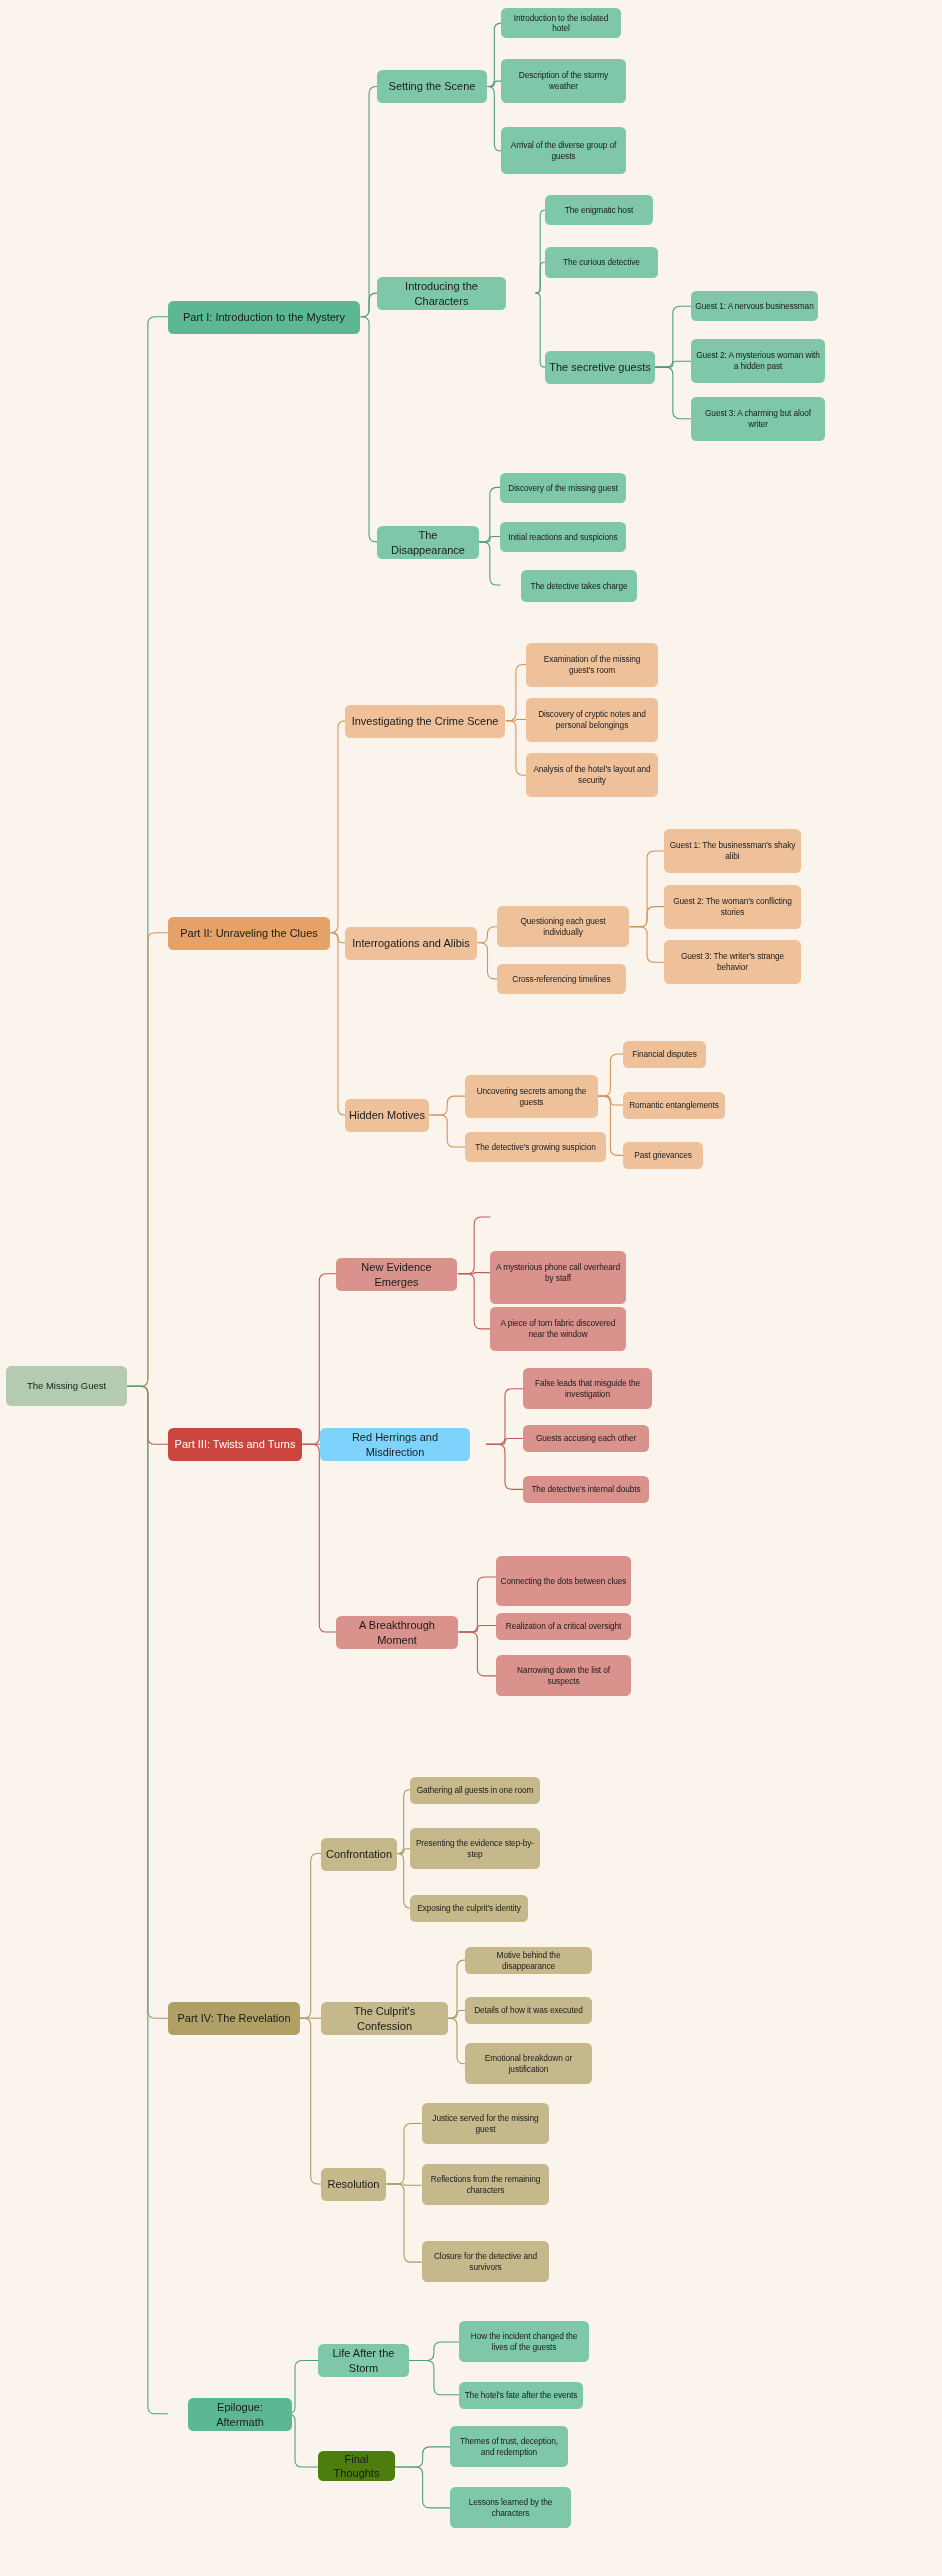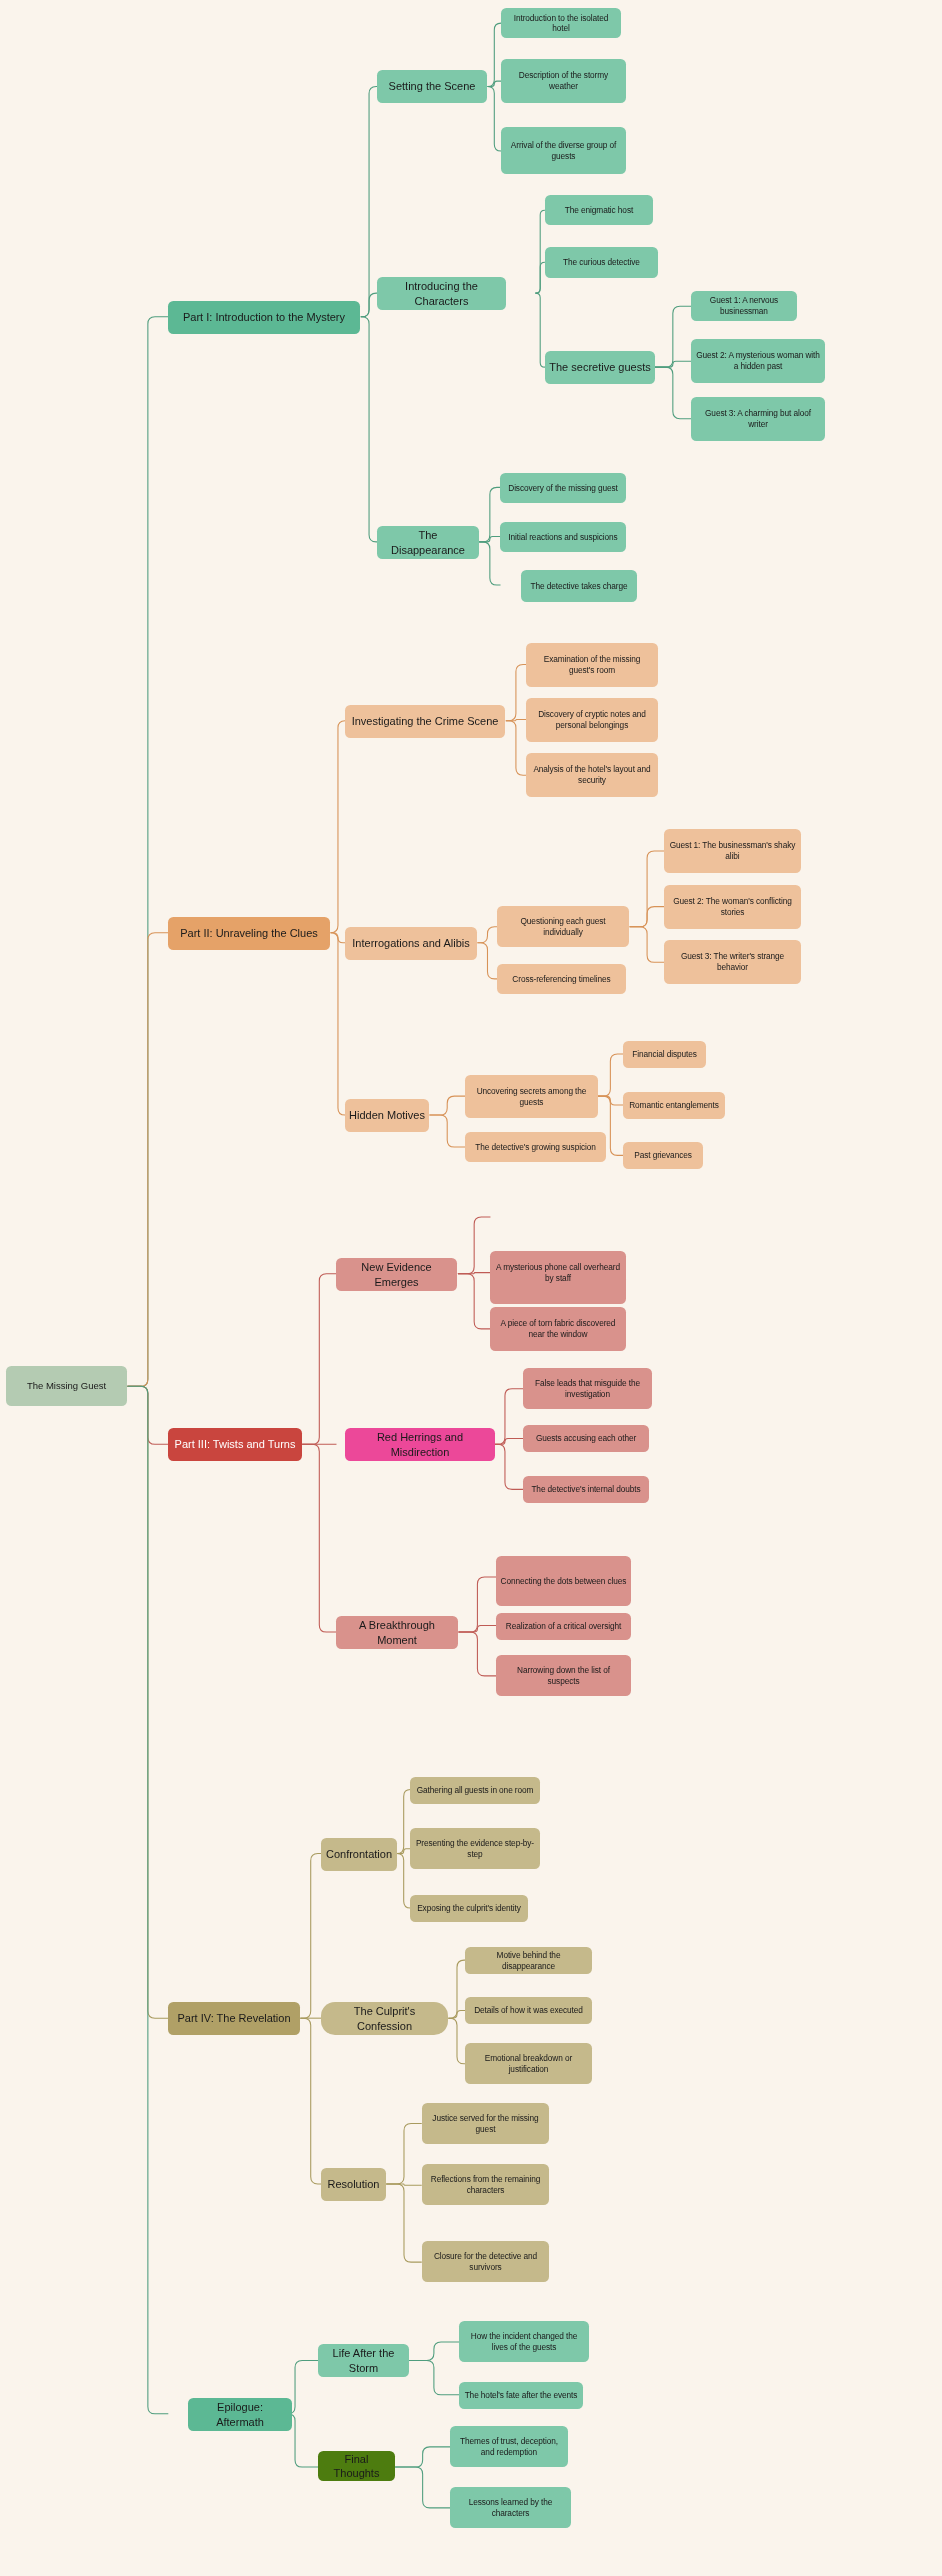--- a/index.html
+++ b/index.html
@@ -114,21 +114,21 @@
 <div class="node root" style="left: 6px; top: 1366px; width: 121px; height: 40px; background: rgb(180, 203, 178);">The Missing Guest</div>
     <div class="node lvl1" style="left: 168px; top: 301px; width: 192px; height: 33px; background: rgb(92, 184, 148);">Part I: Introduction to the Mystery</div>
     <div class="node lvl1" style="left: 377px; top: 70px; width: 110px; height: 33px; background: rgb(126, 200, 169);">Setting the Scene</div>
     <div class="node " style="left: 501px; top: 8.3px; width: 120px; height: 30px; background: rgb(126, 200, 169);">Introduction to the isolated hotel</div>
     <div class="node " style="left: 501px; top: 59px; width: 125px; height: 44px; background: rgb(126, 200, 169);">Description of the stormy weather</div>
     <div class="node " style="left: 501px; top: 127px; width: 125px; height: 47px; background: rgb(126, 200, 169);">Arrival of the diverse group of guests</div>
     <div class="node lvl1" style="left: 377px; top: 277px; width: 129px; height: 33px; background: rgb(126, 200, 169);">Introducing the Characters</div>
     <div class="node " style="left: 545px; top: 195px; width: 108px; height: 30px; background: rgb(126, 200, 169);">The enigmatic host</div>
     <div class="node " style="left: 545px; top: 247px; width: 113px; height: 31px; background: rgb(126, 200, 169);">The curious detective</div>
     <div class="node lvl1" style="left: 545px; top: 351px; width: 110px; height: 33px; background: rgb(126, 200, 169);">The secretive guests</div>
-    <div class="node " style="left: 691px; top: 291px; width: 106px; height: 30px; background: rgb(126, 200, 169);">Guest 1: A nervous businessman</div>
+    <div class="node " style="left: 691px; top: 291px; width: 127px; height: 30px; background: rgb(126, 200, 169);">Guest 1: A nervous businessman</div>
     <div class="node " style="left: 691px; top: 339px; width: 134px; height: 44px; background: rgb(126, 200, 169);">Guest 2: A mysterious woman with a hidden past</div>
     <div class="node " style="left: 691px; top: 397px; width: 134px; height: 44px; background: rgb(126, 200, 169);">Guest 3: A charming but aloof writer</div>
     <div class="node lvl1" style="left: 377px; top: 526px; width: 102px; height: 33px; background: rgb(126, 200, 169);">The Disappearance</div>
     <div class="node " style="left: 500px; top: 473px; width: 126px; height: 30px; background: rgb(126, 200, 169);">Discovery of the missing guest</div>
     <div class="node " style="left: 500px; top: 522px; width: 126px; height: 30px; background: rgb(126, 200, 169);">Initial reactions and suspicions</div>
     <div class="node " style="left: 500px; top: 570px; width: 116px; height: 32px; background: rgb(126, 200, 169); margin-left: 21px;">The detective takes charge</div>
     <div class="node lvl1" style="left: 168px; top: 917px; width: 162px; height: 33px; background: rgb(229, 162, 104);">Part II: Unraveling the Clues</div>
     <div class="node lvl1" style="left: 345px; top: 705px; width: 160px; height: 33px; background: rgb(238, 193, 155);">Investigating the Crime Scene</div>
     <div class="node " style="left: 526px; top: 643px; width: 132px; height: 44px; background: rgb(238, 193, 155);">Examination of the missing guest's room</div>
     <div class="node " style="left: 526px; top: 698px; width: 132px; height: 44px; background: rgb(238, 193, 155);">Discovery of cryptic notes and personal belongings</div>
@@ -143,34 +143,34 @@
     <div class="node " style="left: 465px; top: 1075px; width: 133px; height: 43px; background: rgb(238, 193, 155);">Uncovering secrets among the guests</div>
     <div class="node " style="left: 623px; top: 1041px; width: 83px; height: 27px; background: rgb(238, 193, 155);">Financial disputes</div>
     <div class="node " style="left: 623px; top: 1092px; width: 102px; height: 27px; background: rgb(238, 193, 155);">Romantic entanglements</div>
     <div class="node " style="left: 623px; top: 1142px; width: 80px; height: 27px; background: rgb(238, 193, 155);">Past grievances</div>
     <div class="node " style="left: 465px; top: 1132px; width: 141px; height: 30px; background: rgb(238, 193, 155);">The detective's growing suspicion</div>
     <div class="node lvl1 white-text" style="left: 168px; top: 1428px; width: 134px; height: 33px; background: rgb(201, 69, 62);">Part III: Twists and Turns</div>
     <div class="node lvl1" style="left: 336px; top: 1258px; width: 121px; height: 33px; background: rgb(217, 146, 140);">New Evidence Emerges</div>
     <div class="node " style="left: 490px; top: 1274px; width: 136px; height: 30px; background: rgb(217, 146, 140);">A hidden letter found in the library</div>
     <div class="node " style="left: 490px; top: 1251px; width: 136px; height: 44px; background: rgb(217, 146, 140);">A mysterious phone call overheard by staff</div>
     <div class="node " style="left: 490px; top: 1307px; width: 136px; height: 44px; background: rgb(217, 146, 140);">A piece of torn fabric discovered near the window</div>
-    <div class="node lvl1" style="left: 345px; top: 1428px; width: 150px; height: 33px; background: #ec4899;">Red Herrings and Misdirection</div>
+    <div class="node lvl1" style="left: 320px; top: 1428px; width: 150px; height: 33px; background: #7dd3fc;">Red Herrings and Misdirection</div>
     <div class="node " style="left: 523px; top: 1368px; width: 129px; height: 41px; background: rgb(217, 146, 140);">False leads that misguide the investigation</div>
     <div class="node " style="left: 523px; top: 1425px; width: 126px; height: 27px; background: rgb(217, 146, 140);">Guests accusing each other</div>
     <div class="node " style="left: 523px; top: 1476px; width: 126px; height: 27px; background: rgb(217, 146, 140);">The detective's internal doubts</div>
     <div class="node lvl1" style="left: 336px; top: 1616px; width: 122px; height: 33px; background: rgb(217, 146, 140);">A Breakthrough Moment</div>
     <div class="node " style="left: 496px; top: 1556px; width: 135px; height: 50px; background: rgb(217, 146, 140);">Connecting the dots between clues</div>
     <div class="node " style="left: 496px; top: 1613px; width: 135px; height: 27px; background: rgb(217, 146, 140);">Realization of a critical oversight</div>
     <div class="node " style="left: 496px; top: 1655px; width: 135px; height: 41px; background: rgb(217, 146, 140);">Narrowing down the list of suspects</div>
     <div class="node lvl1" style="left: 168px; top: 2002px; width: 132px; height: 33px; background: rgb(176, 160, 102);">Part IV: The Revelation</div>
     <div class="node lvl1" style="left: 321px; top: 1838px; width: 76px; height: 33px; background: rgb(197, 185, 139);">Confrontation</div>
     <div class="node " style="left: 410px; top: 1777px; width: 130px; height: 27px; background: rgb(197, 185, 139);">Gathering all guests in one room</div>
     <div class="node " style="left: 410px; top: 1828px; width: 130px; height: 41px; background: rgb(197, 185, 139);">Presenting the evidence step-by-step</div>
     <div class="node " style="left: 410px; top: 1895px; width: 118px; height: 27px; background: rgb(197, 185, 139);">Exposing the culprit's identity</div>
-    <div class="node lvl1" style="left: 321px; top: 2002px; width: 127px; height: 33px; background: rgb(197, 185, 139); border-radius: 14px;">The Culprit's Confession</div>
+    <div class="node lvl1" style="left: 321px; top: 2002px; width: 127px; height: 33px; background: rgb(197, 185, 139);">The Culprit's Confession</div>
     <div class="node " style="left: 465px; top: 1947px; width: 127px; height: 27px; background: rgb(197, 185, 139);">Motive behind the disappearance</div>
     <div class="node " style="left: 465px; top: 1997px; width: 127px; height: 27px; background: rgb(197, 185, 139);">Details of how it was executed</div>
     <div class="node " style="left: 465px; top: 2043px; width: 127px; height: 41px; background: rgb(197, 185, 139);">Emotional breakdown or justification</div>
     <div class="node lvl1" style="left: 321px; top: 2168px; width: 65px; height: 33px; background: rgb(197, 185, 139);">Resolution</div>
     <div class="node " style="left: 422px; top: 2103px; width: 127px; height: 41px; background: rgb(197, 185, 139);">Justice served for the missing guest</div>
     <div class="node " style="left: 422px; top: 2164px; width: 127px; height: 41px; background: rgb(197, 185, 139);">Reflections from the remaining characters</div>
     <div class="node " style="left: 422px; top: 2241px; width: 127px; height: 41px; background: rgb(197, 185, 139);">Closure for the detective and survivors</div>
     <div class="node lvl1" style="left: 168px; top: 2398px; width: 104px; height: 33px; background: rgb(92, 184, 148); margin-left: 20px;">Epilogue: Aftermath</div>
     <div class="node lvl1" style="left: 318px; top: 2344px; width: 91px; height: 33px; background: rgb(126, 200, 169);">Life After the Storm</div>
     <div class="node " style="left: 459px; top: 2321px; width: 130px; height: 41px; background: rgb(126, 200, 169);">How the incident changed the lives of the guests</div>

